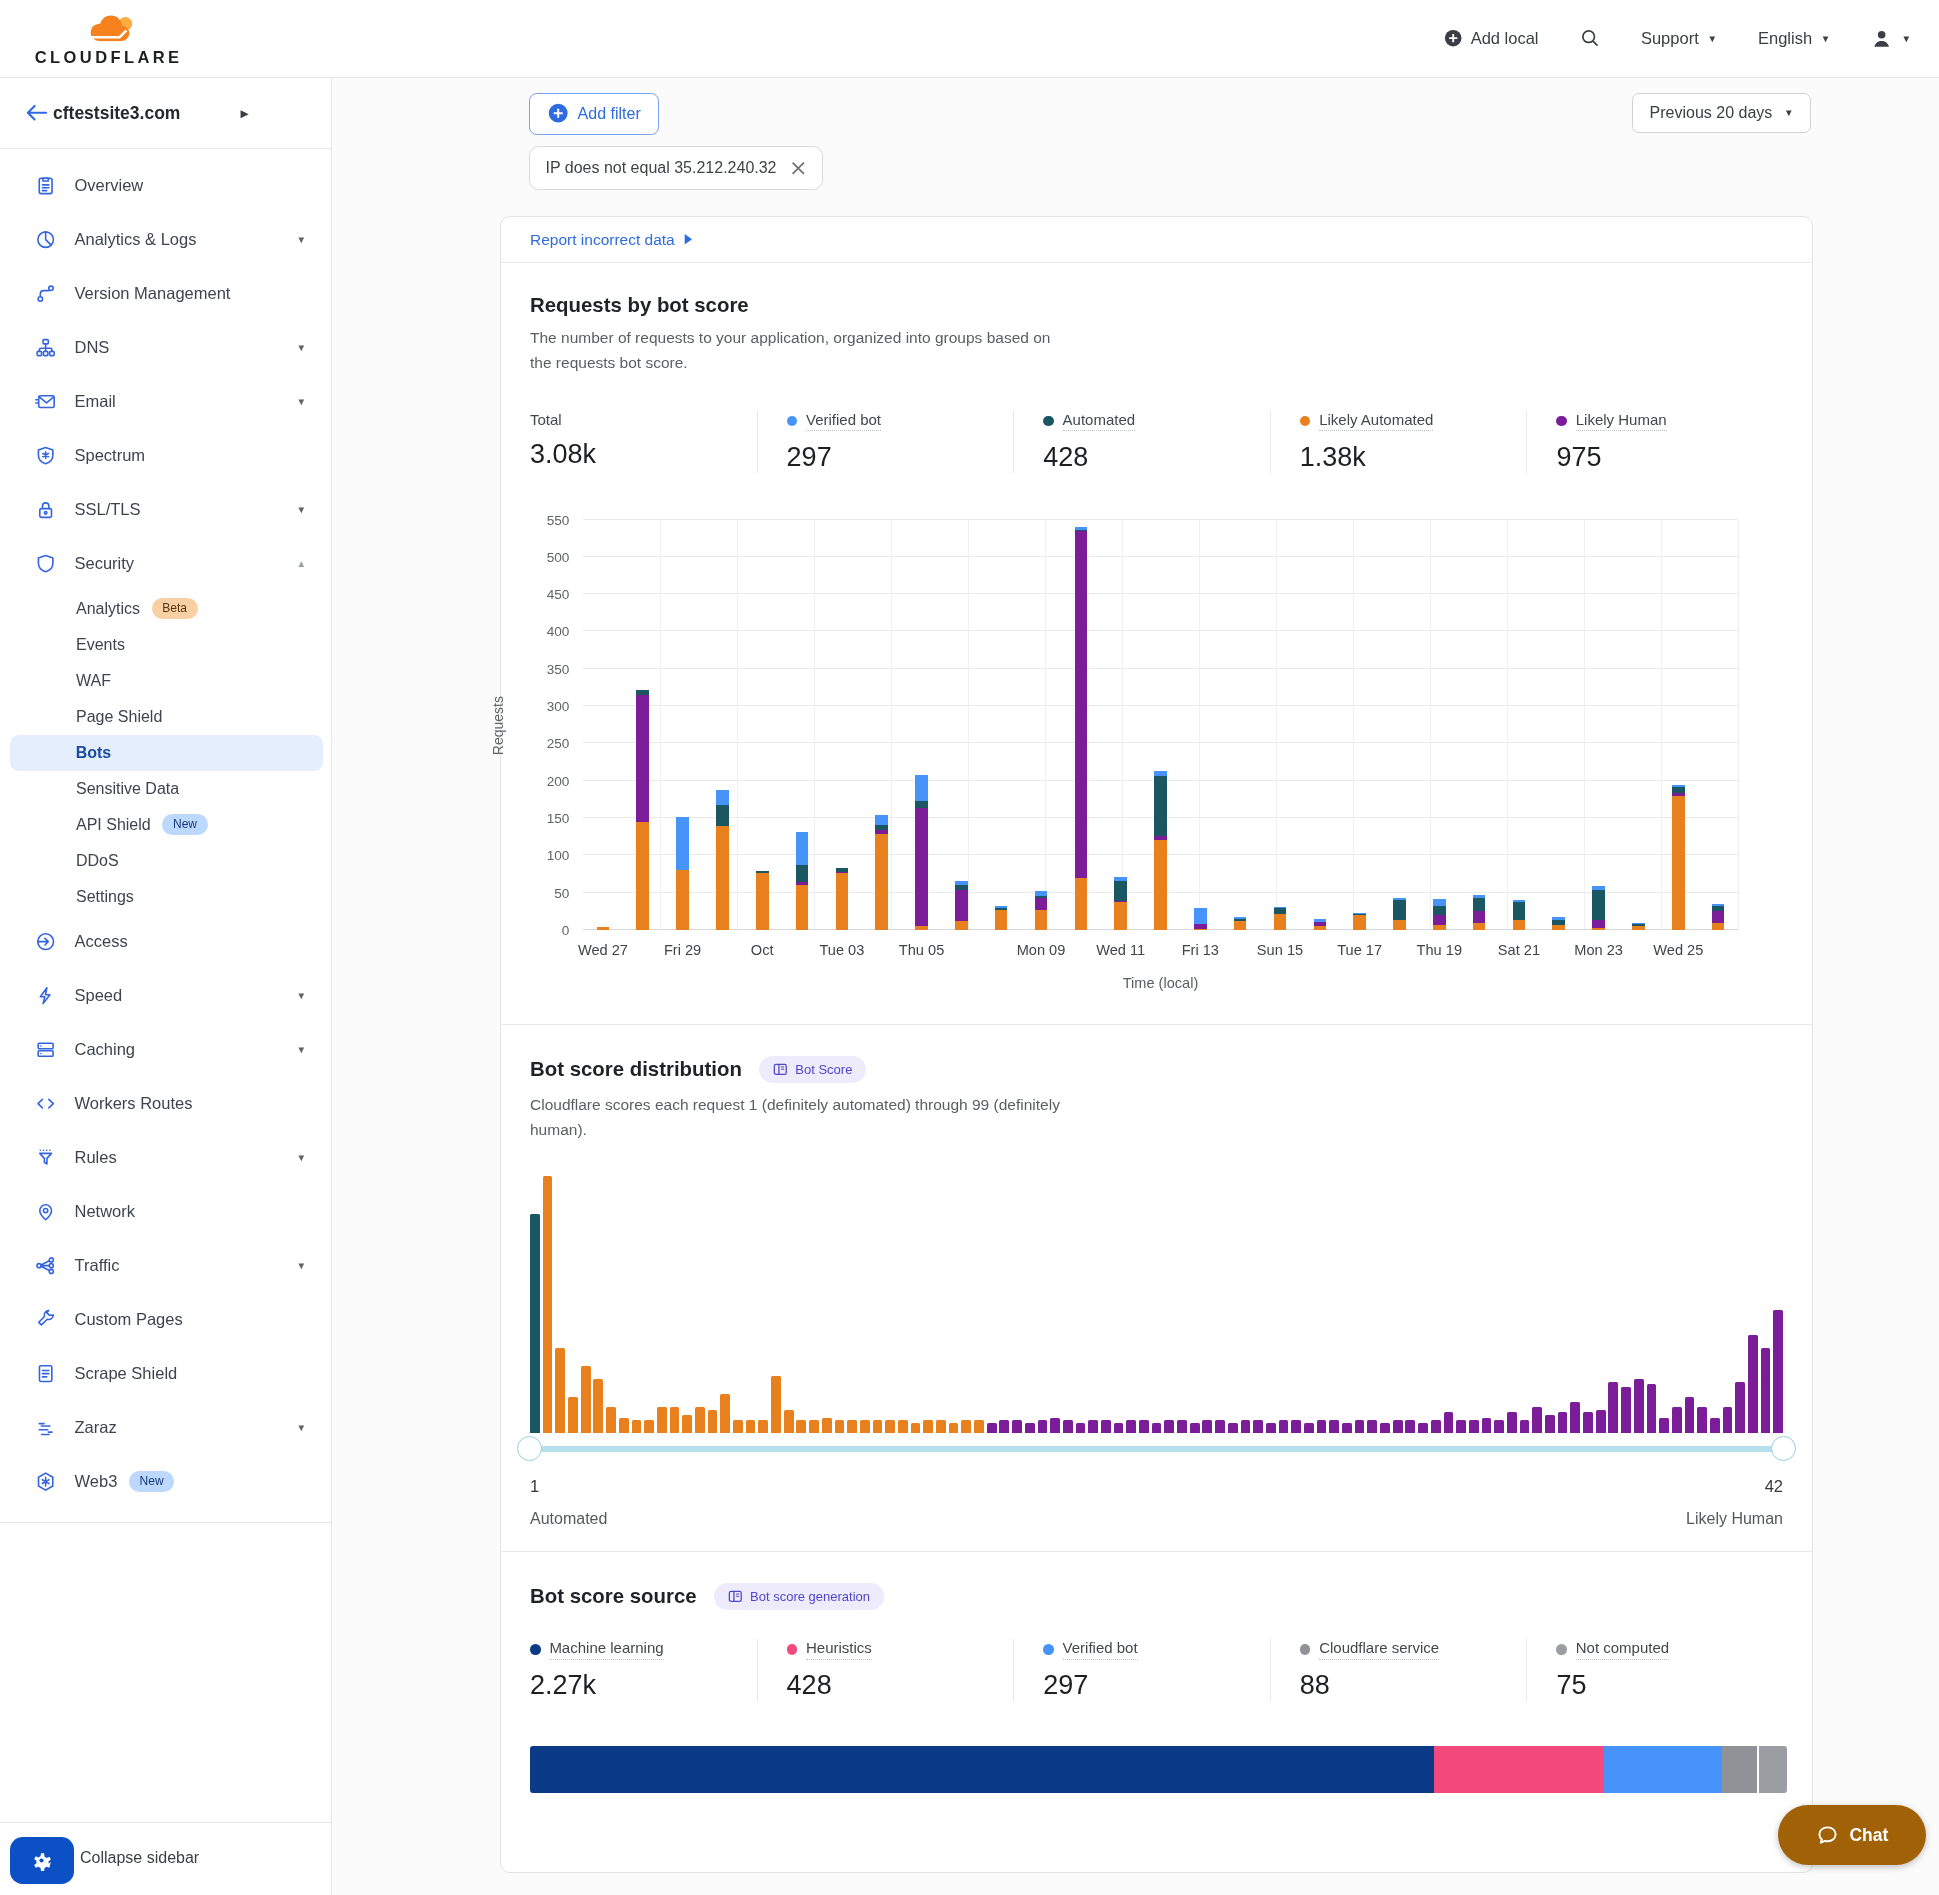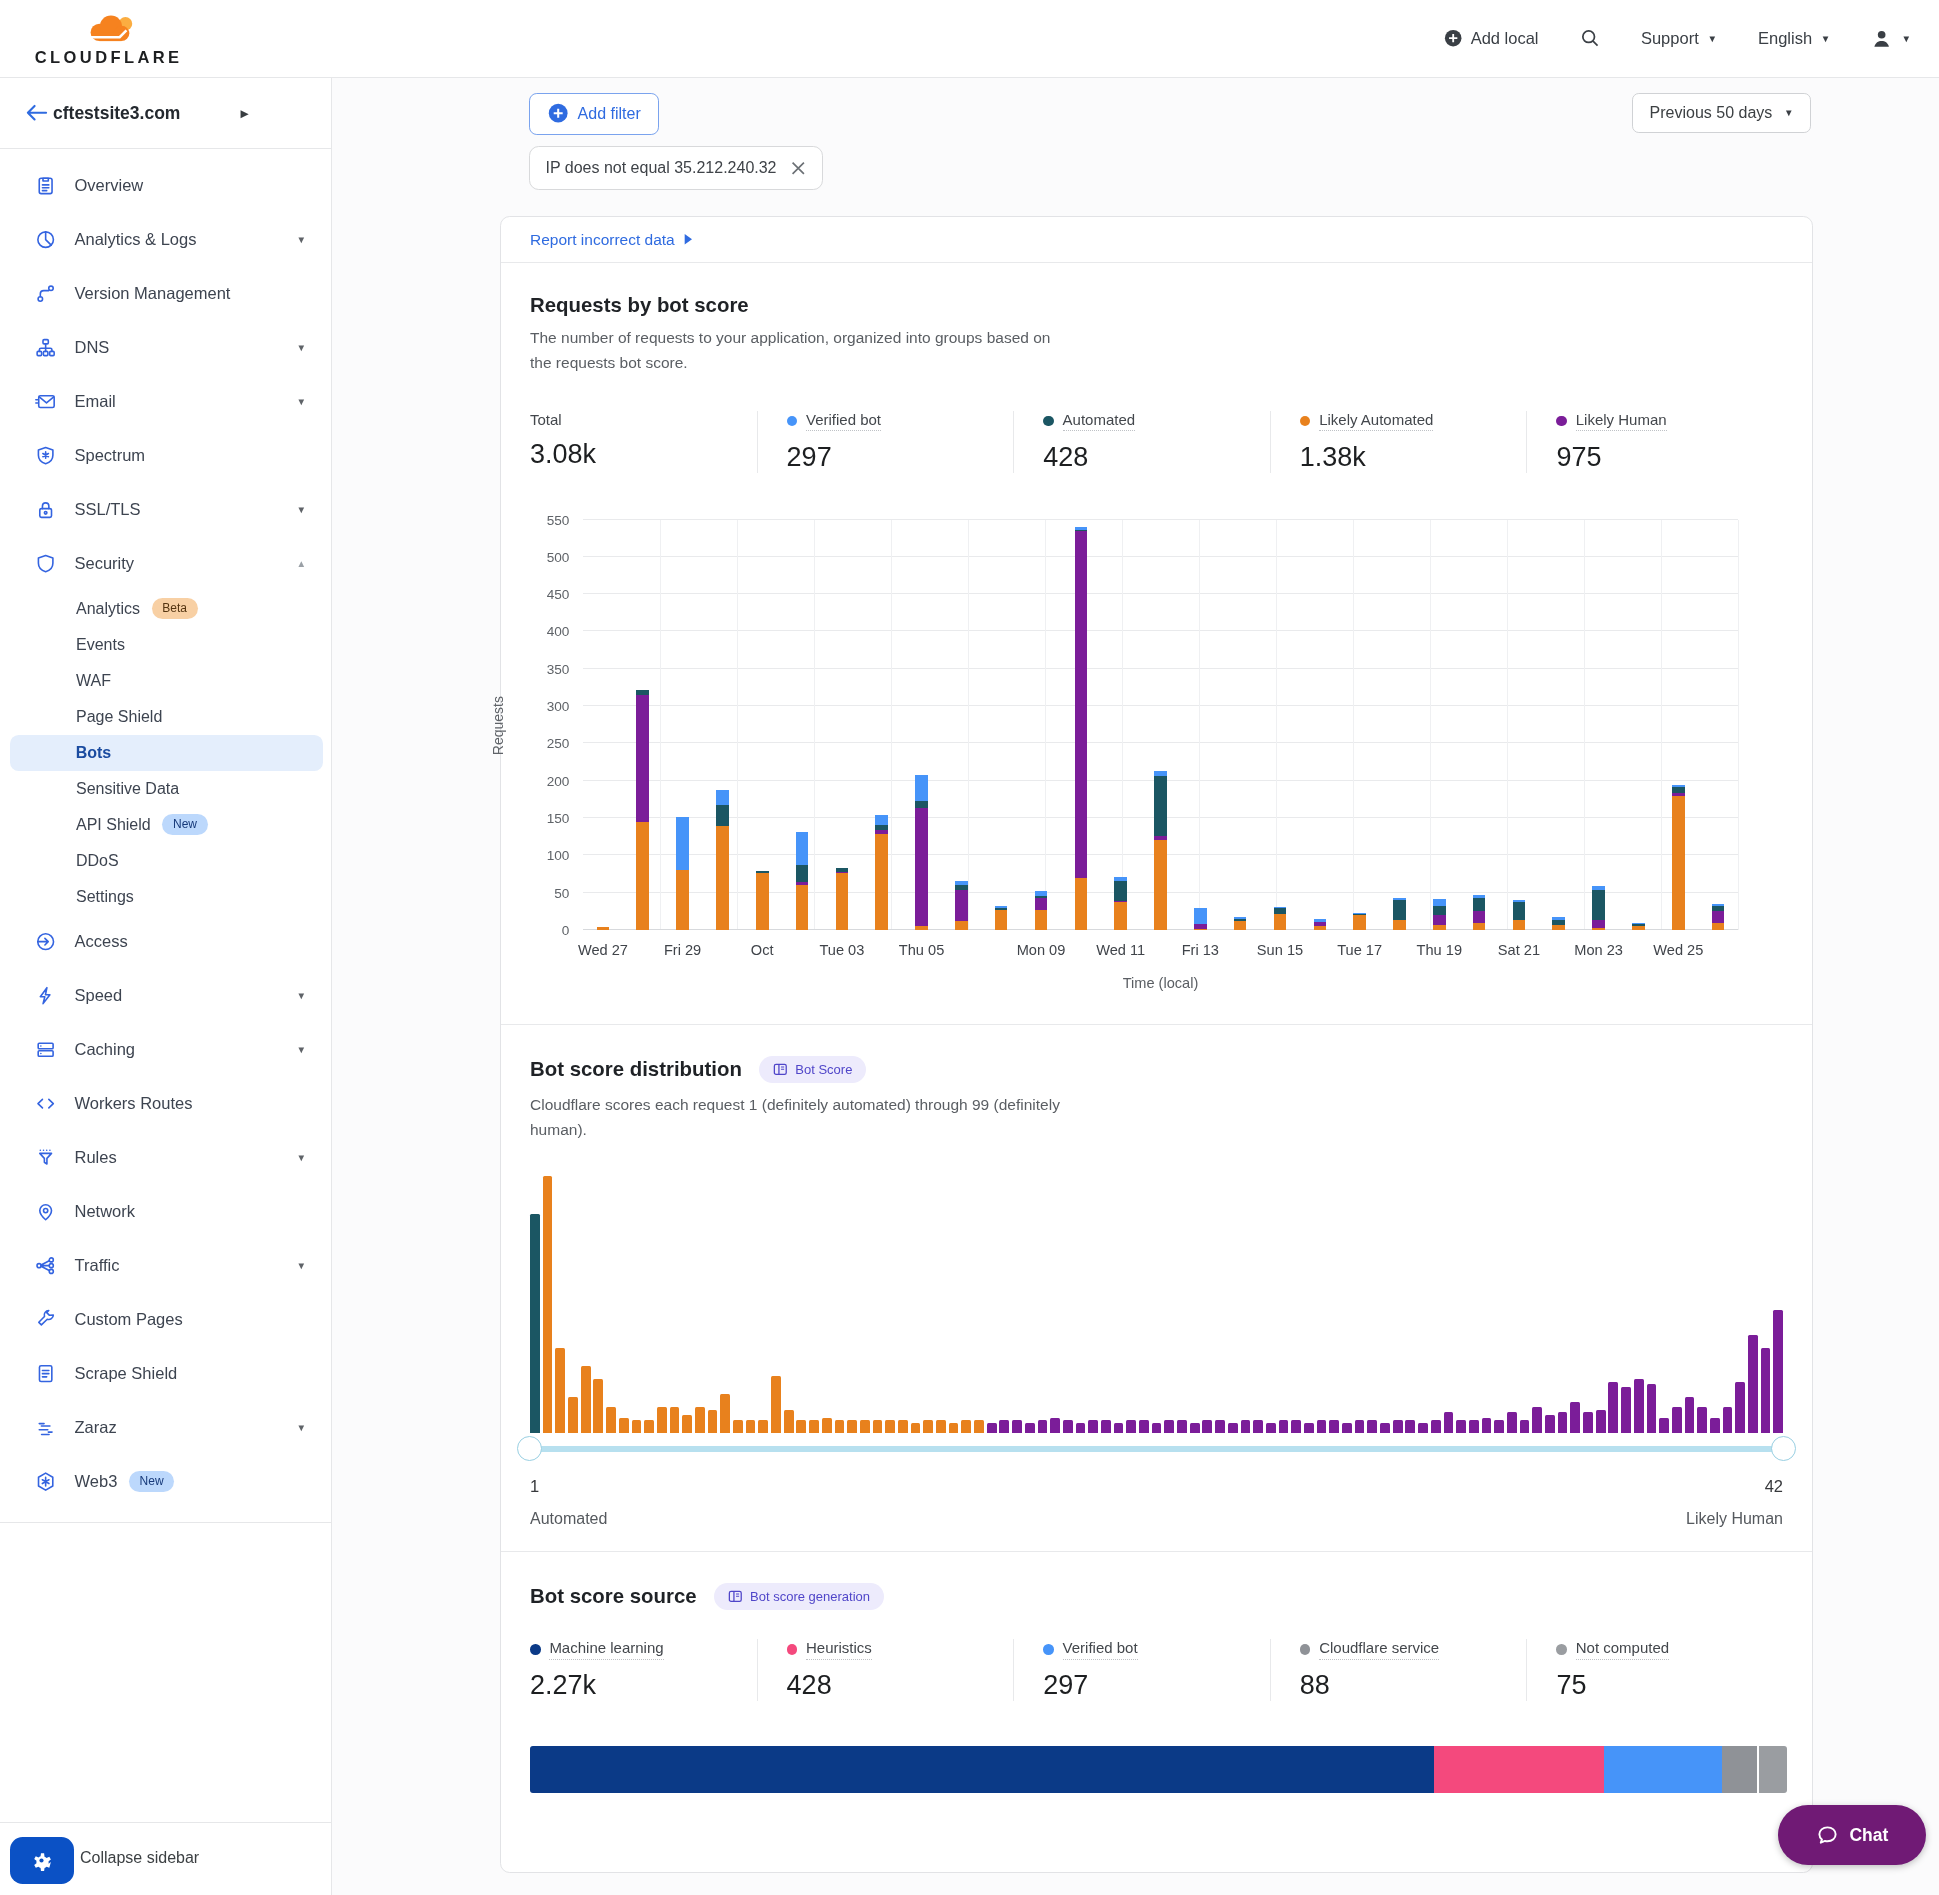--- a/index.html
+++ b/index.html
@@ -93,21 +93,21 @@
   .slider-labels { display:flex; justify-content:space-between; margin-top:13.6px; }
   .sl-num { font-size:16.5px; color:#37393c; font-weight:500; }
   .sl-cap { font-size:16px; color:#55595e; margin-top:14.6px; }
   .sl-right { text-align:right; }
 
   
   .source-bar { margin-top:45px; height:47px; display:flex; border-radius:2.9px; overflow:hidden; width:1257px; }
   .source-bar .sseg { height:100%; }
   .sseg.gap-left { border-left:2.9px solid #fff; }
 
-  .chat-btn { position:absolute; left:1778px; top:1805px; width:148px; height:60px; background:#701a75;
+  .chat-btn { position:absolute; left:1778px; top:1805px; width:148px; height:60px; background:#a16207;
     border-radius:31px; display:flex; align-items:center; justify-content:center; gap:10.7px;
     color:#fff; font-size:17.5px; font-weight:700; cursor:pointer; box-shadow:0 1.9px 7.8px rgba(0,0,0,.25); z-index:6; }
   svg { display:block; }
 </style>
 </head>
 <body>
 
 <header class="topnav">
   <div class="logo">
     <svg width="60" height="39" viewBox="0 0 62 40">
@@ -405,21 +405,21 @@
   <div class="chip">
     <span>IP does not equal 35.212.240.32</span>
     <span class="x">
       <svg width="16.5" height="16.5" viewBox="0 0 16 16">
           <path d="M2.5 2.5l11 11M13.5 2.5l-11 11" stroke="#6b7075" stroke-width="1.6"></path>
         </svg>
     </span>
   </div>
 
   <button class="range-btn">
-    <span>Previous 50 days</span>
+    <span>Previous 20 days</span>
       <span class="caret">▼</span>
   </button>
 
   <div class="card">
 
     <div class="report-row">
       <span class="report-link">
         <span>Report incorrect data</span>
         <svg width="10.7" height="12.6" viewBox="0 0 10 12">
           <path d="M1.5 1l7 5-7 5z" fill="#2f6be0"></path>

